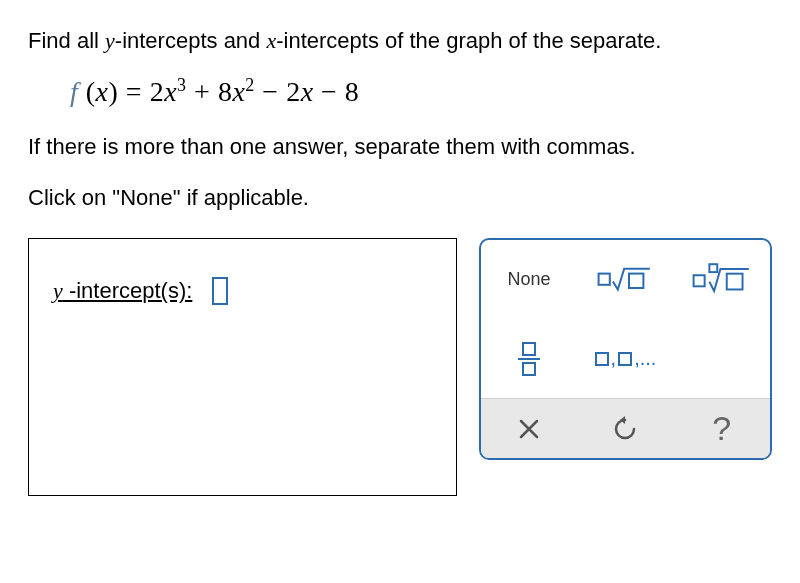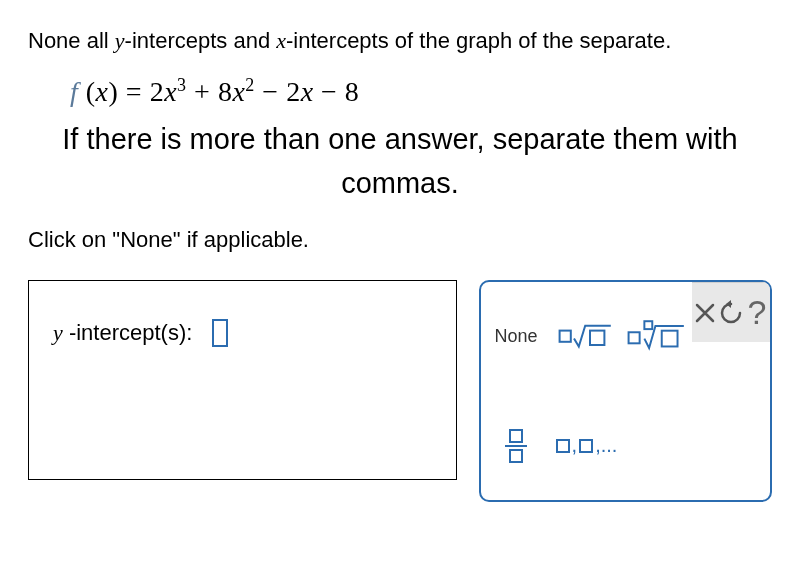--- a/index.html
+++ b/index.html
@@ -34,40 +34,40 @@
       color: #5b7a9a;
     }
     .equation .x {
       font-style: italic;
     }
     .equation sup {
       font-size: 18px;
       vertical-align: super;
     }
     .instruction {
-      font-size: 29px;
-      margin-top: 10px;
+      font-size: 22px;
+      margin-top: 22px;
       line-height: 1.5;
-      text-align: center;
     }
     .instruction2 {
       font-size: 22px;
       margin-top: 18px;
       line-height: 1.5;
     }
     .workspace {
       display: flex;
       gap: 22px;
       margin-top: 24px;
     }
     .answer-box {
       border: 1.5px solid #000;
       width: 438px;
-      height: 200px;
+      height: 258px;
       padding: 38px 24px;
+      text-decoration: underline;
     }
     .answer-row {
       display: flex;
       align-items: center;
       gap: 20px;
       margin-bottom: 72px;
     }
     .answer-label {
       font-size: 22px;
     }
@@ -80,21 +80,21 @@
       height: 28px;
       border: 2px solid #2b6cb0;
       display: inline-block;
     }
     .tool-panel {
       border: 2px solid #2b6cb0;
       border-radius: 10px;
       width: 300px;
       height: 222px;
       display: flex;
-      flex-direction: row;
+      flex-direction: column;
       overflow: hidden;
     }
     .tool-grid {
       display: grid;
       grid-template-columns: repeat(3, 1fr);
       grid-template-rows: repeat(2, 1fr);
       flex: 1;
     }
     .tool-cell {
       display: flex;
@@ -166,21 +166,21 @@
     }
     .action-btn:nth-child(3) {
       color: #666;
       font-size: 34px;
     }
   </style>
 </head>
 <body>
 
 <div class="question">
-  <span>None all </span><span class="math-var">y</span><span>-intercepts and </span><span class="math-var">x</span><span>-intercepts of the graph of the separate.</span>
+  <span>Find all </span><span class="math-var">y</span><span>-intercepts and </span><span class="math-var">x</span><span>-intercepts of the graph of the separate.</span>
 </div>
 
 <div class="equation">
   <span class="fx">f</span> (<span class="x">x</span>) = 2<span class="x">x</span><sup>3</sup> + 8<span class="x">x</span><sup>2</sup> − 2<span class="x">x</span> − 8
 </div>
 
 <div class="instruction">If there is more than one answer, separate them with commas.</div>
 <div class="instruction2">Click on "None" if applicable.</div>
 
 <div class="workspace">

